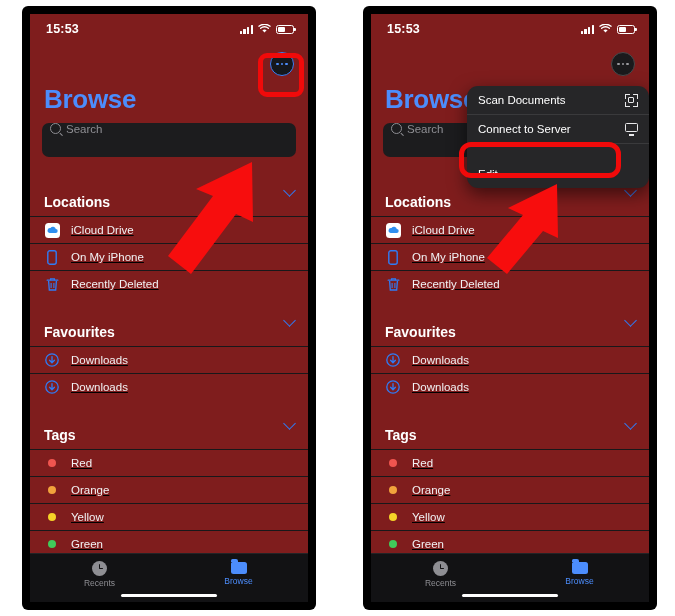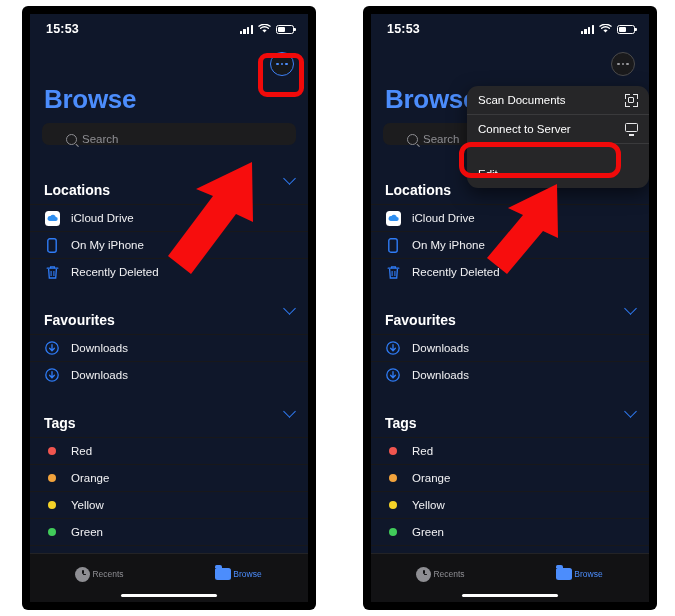--- a/index.html
+++ b/index.html
@@ -33,21 +33,21 @@
   }
   .phone.left  { left: 22px; }
   .phone.right { left: 363px; }
 
   .screen {
     position: absolute;
     left: 8px;
     top: 8px;
     width: 278px;
     height: 588px;
-    background: #0f172a;
+    background: #7f1d1d;
     overflow: hidden;
   }
 
   
   .statusbar {
     position: relative;
     height: 30px;
     display: flex;
     align-items: center;
     justify-content: space-between;
@@ -126,26 +126,26 @@
     color: #4c8dfc;
     font-size: 26px;
     font-weight: bold;
     padding: 2px 0 8px 14px;
     letter-spacing: -0.3px;
   }
 
   
   .searchbar {
     margin: 0 12px 10px 12px;
-    height: 22px;
+    height: 34px;
     background: #1c1c1e;
     border-radius: 7px;
     display: flex;
-    align-items: flex-end;
-    padding: 0 24px;
+    align-items: flex-start;
+    padding: 0 8px;
     gap: 5px;
   }
   .search-ico {
     width: 9px; height: 9px;
     border: 1.3px solid #8e8e93;
     border-radius: 50%;
     position: relative;
     flex: none;
   }
   .search-ico::after {
@@ -181,20 +181,21 @@
   }
 
   .row {
     display: flex;
     align-items: center;
     gap: 11px;
     padding: 0 14px;
     height: 26px;
     border-top: 1px solid #18181a;
     position: relative;
+    text-decoration: underline;
   }
   .row .label {
     color: #f2f2f4;
     font-size: 11.5px;
   }
   .row-icon {
     width: 16px;
     height: 16px;
     flex: none;
     display: flex;
@@ -222,21 +223,21 @@
     position: absolute;
     left: 0; right: 0; bottom: 0;
     height: 48px;
     background: #121214;
     border-top: 1px solid #232326;
     display: flex;
   }
   .tab {
     flex: 1;
     display: flex;
-    flex-direction: row;
+    flex-direction: column;
     align-items: center;
     justify-content: center;
     gap: 2px;
     padding-bottom: 8px;
   }
   .tab-label { font-size: 8.5px; }
   .tab.inactive .tab-label { color: #8e8e93; }
   .tab.active .tab-label { color: #4c8dfc; }
 
   .clock-ico {

